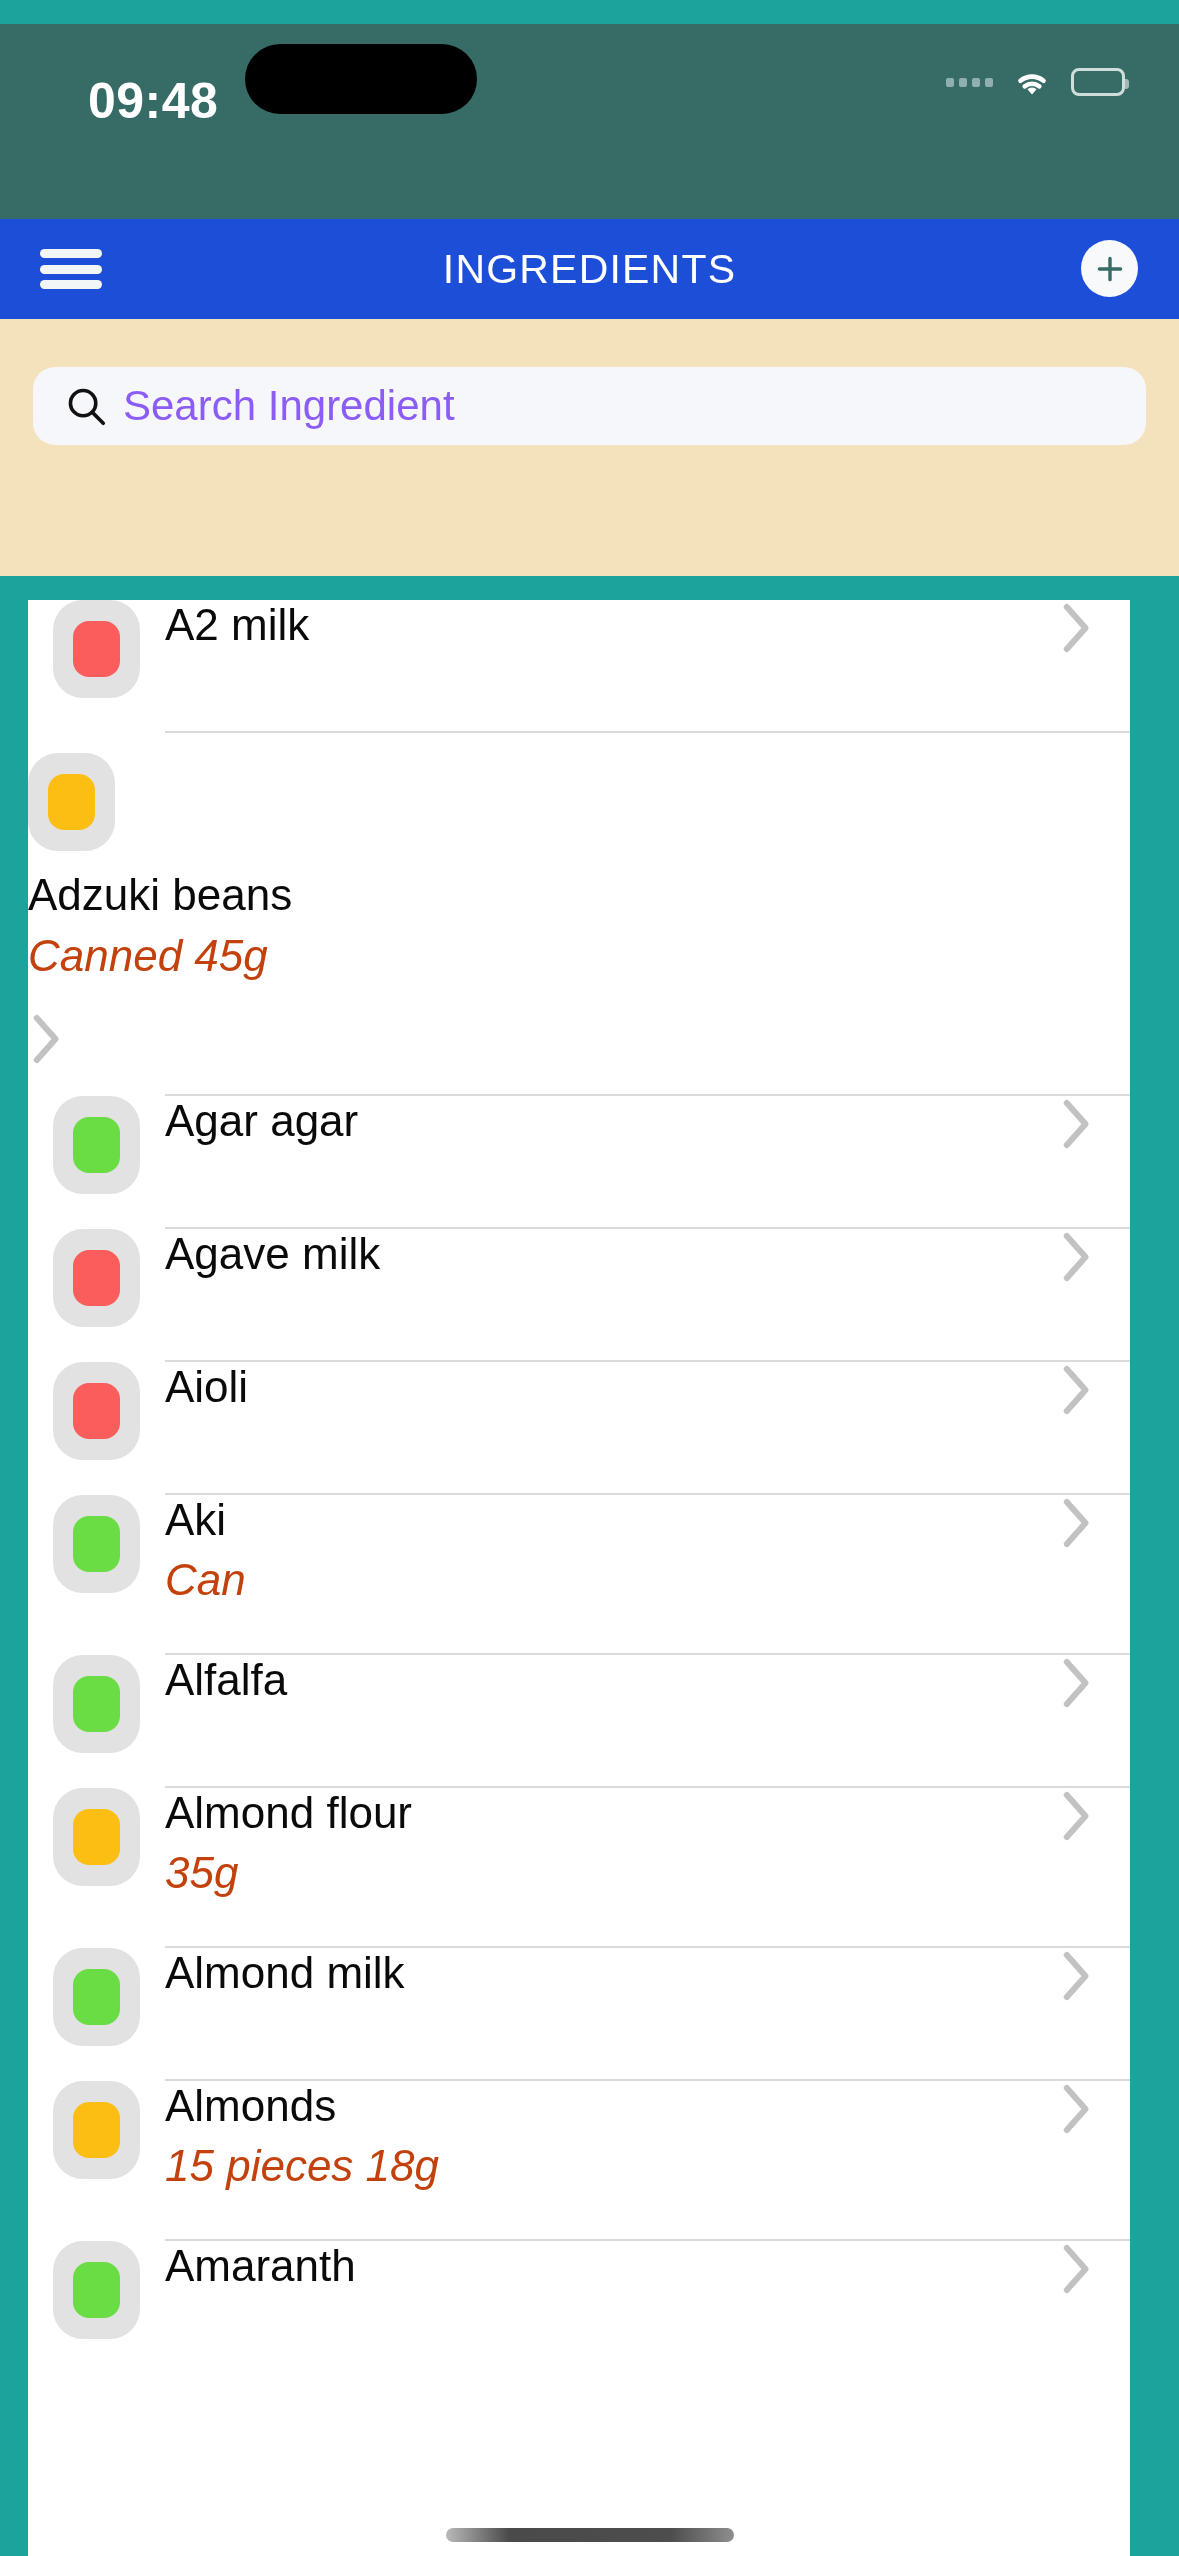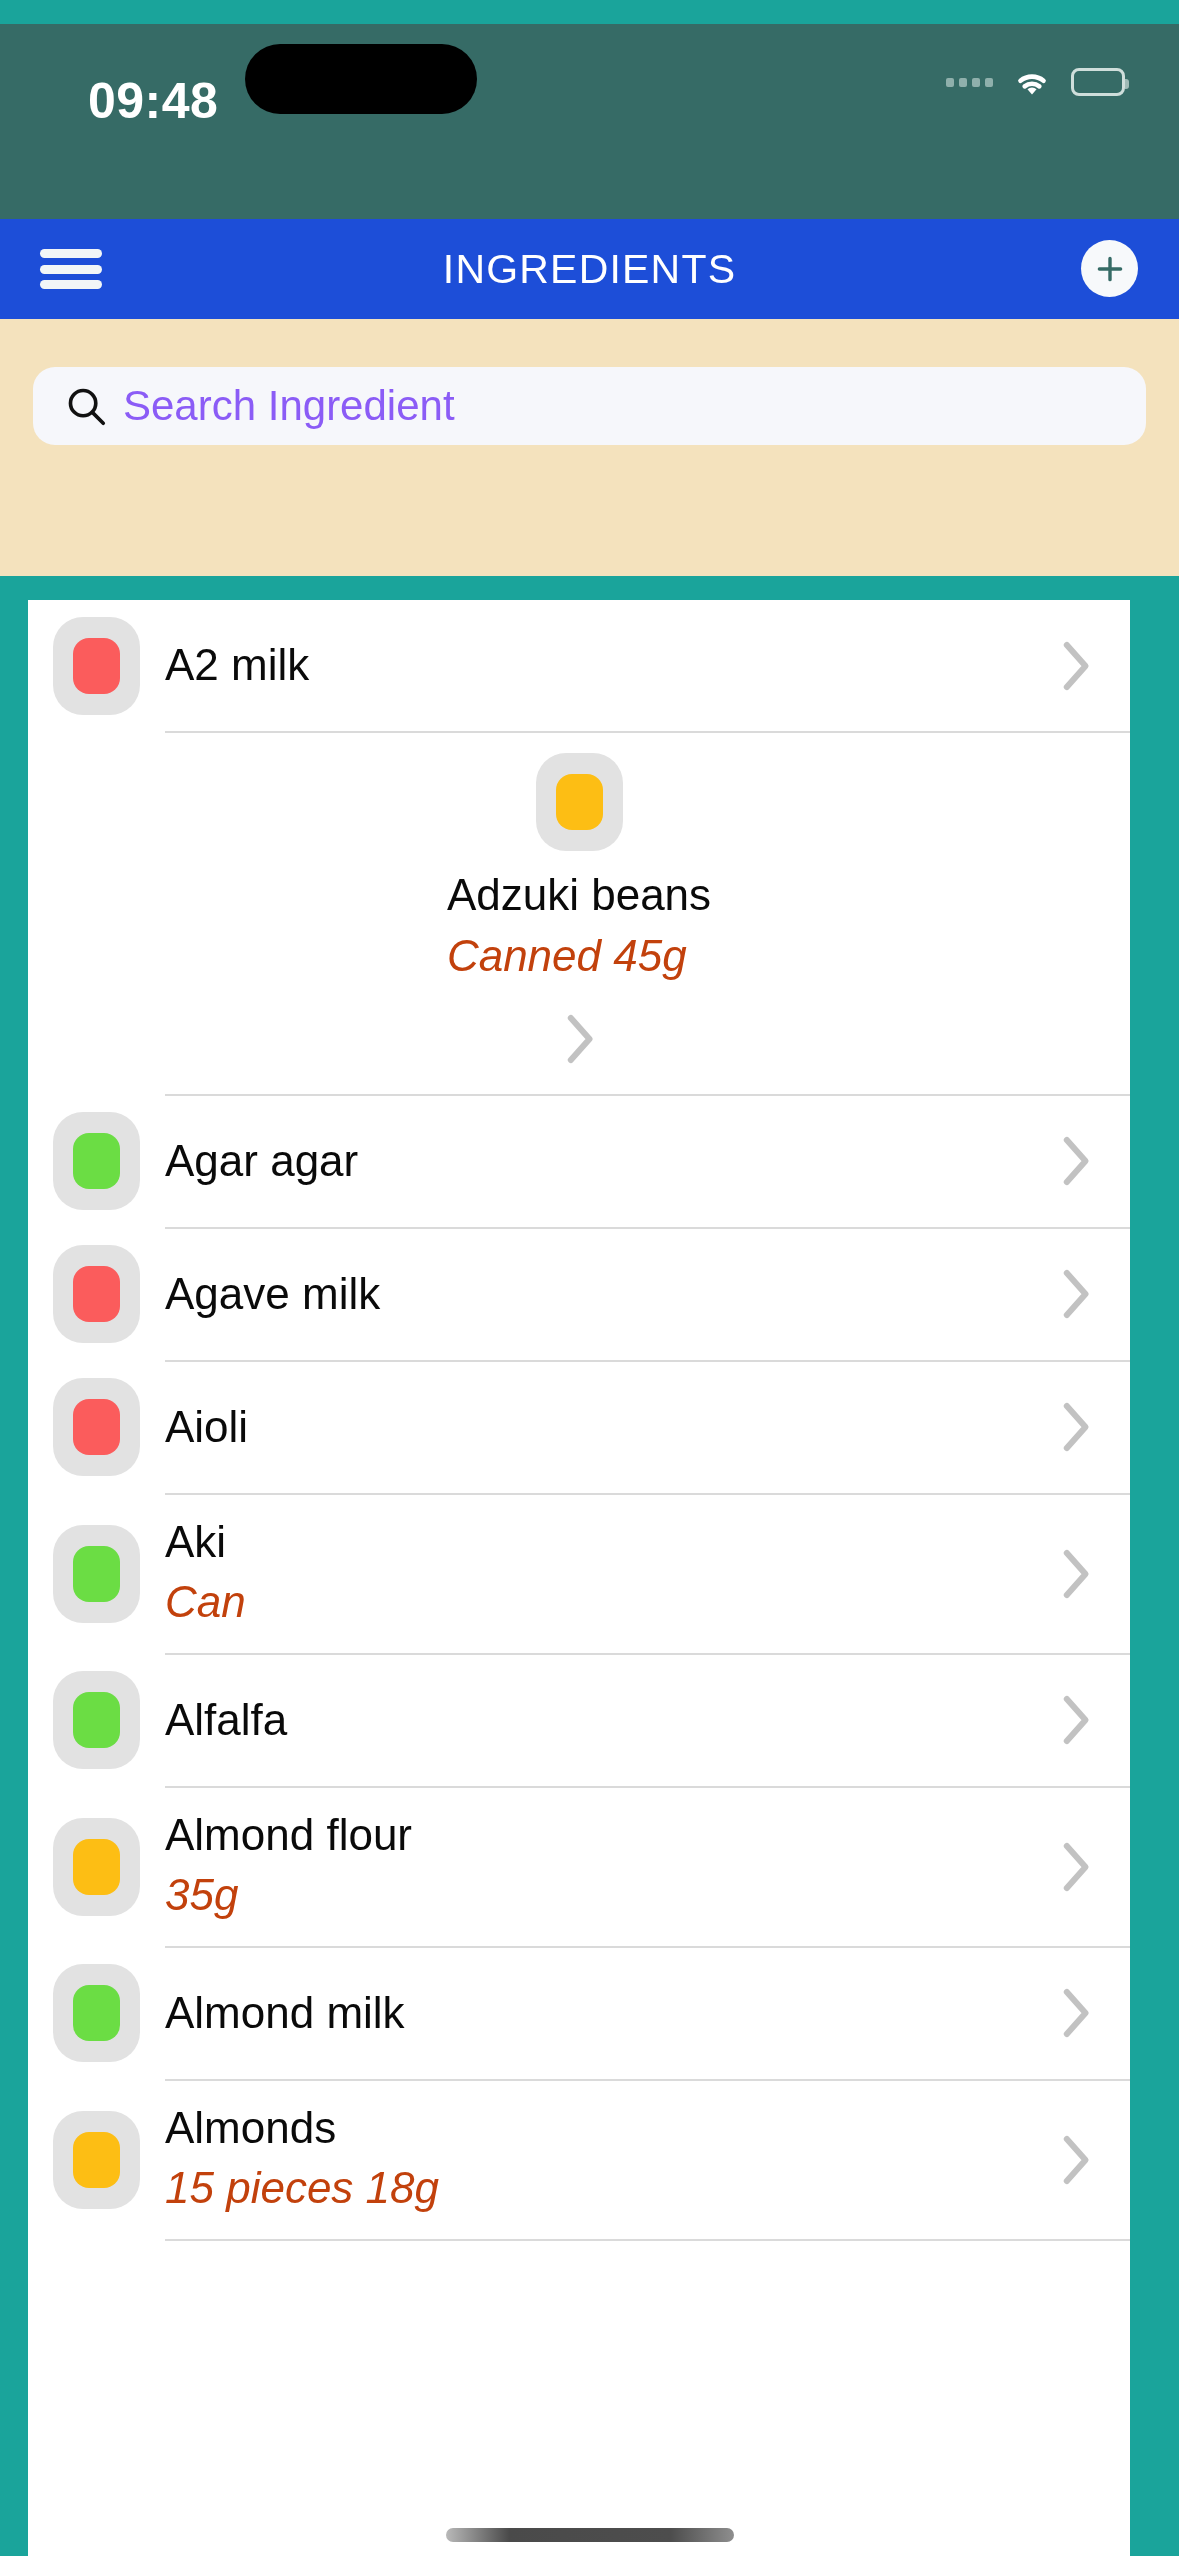--- a/index.html
+++ b/index.html
@@ -94,21 +94,21 @@
 
   
   .listarea {
     position:absolute; top:552px; left:0; width:1179px; height:2004px;
     background:#1AA49B;
   }
   .card {
     position:absolute; left:28px; top:24px; width:1102px; height:1980px;
     background:#FFFFFF; overflow:hidden;
   }
-  .row { position:relative; display:flex; align-items:center; min-height:131px; }
+  .row { position:relative; display:flex; align-items:flex-start; min-height:131px; }
   .badge-wrap {
     flex:0 0 137px; display:flex; align-items:center; justify-content:center;
   }
   .badge-outer {
     width:87px; height:98px; border-radius:30px; background:#E2E2E2;
     display:flex; align-items:center; justify-content:center;
   }
   .badge-inner { width:47px; height:56px; border-radius:16px; }
   .row-main { flex:1 1 auto; display:flex; flex-direction:column; justify-content:center; }
   .row-title { color:#0A0A0A; font-size:44px; line-height:1.15; }
@@ -361,17 +361,32 @@
             <div class="row-title">Almonds</div>
             <div class="row-sub">15 pieces 18g</div>
           </div>
           <div class="chev-wrap">
             <svg class="chev" viewBox="0 0 14 24">
               <path d="M3.5 3l8 9-8 9" stroke="#C2C2C2" stroke-width="2.6" fill="none" stroke-linecap="round" stroke-linejoin="round"></path>
             </svg>
           </div>
         </div>
         <div class="row-divider"></div>
+        <div class="row">
+          <div class="badge-wrap">
+            <div class="badge-outer">
+              <div class="badge-inner" style="background: rgb(107, 221, 68);"></div>
+            </div>
+          </div>
+          <div class="row-main">
+            <div class="row-title">Amaranth</div>
+          </div>
+          <div class="chev-wrap">
+            <svg class="chev" viewBox="0 0 14 24">
+              <path d="M3.5 3l8 9-8 9" stroke="#C2C2C2" stroke-width="2.6" fill="none" stroke-linecap="round" stroke-linejoin="round"></path>
+            </svg>
+          </div>
+        </div>
       </div>
     <div class="home-indicator"></div>
   </div>
 
 </div>
 
 </body></html>

